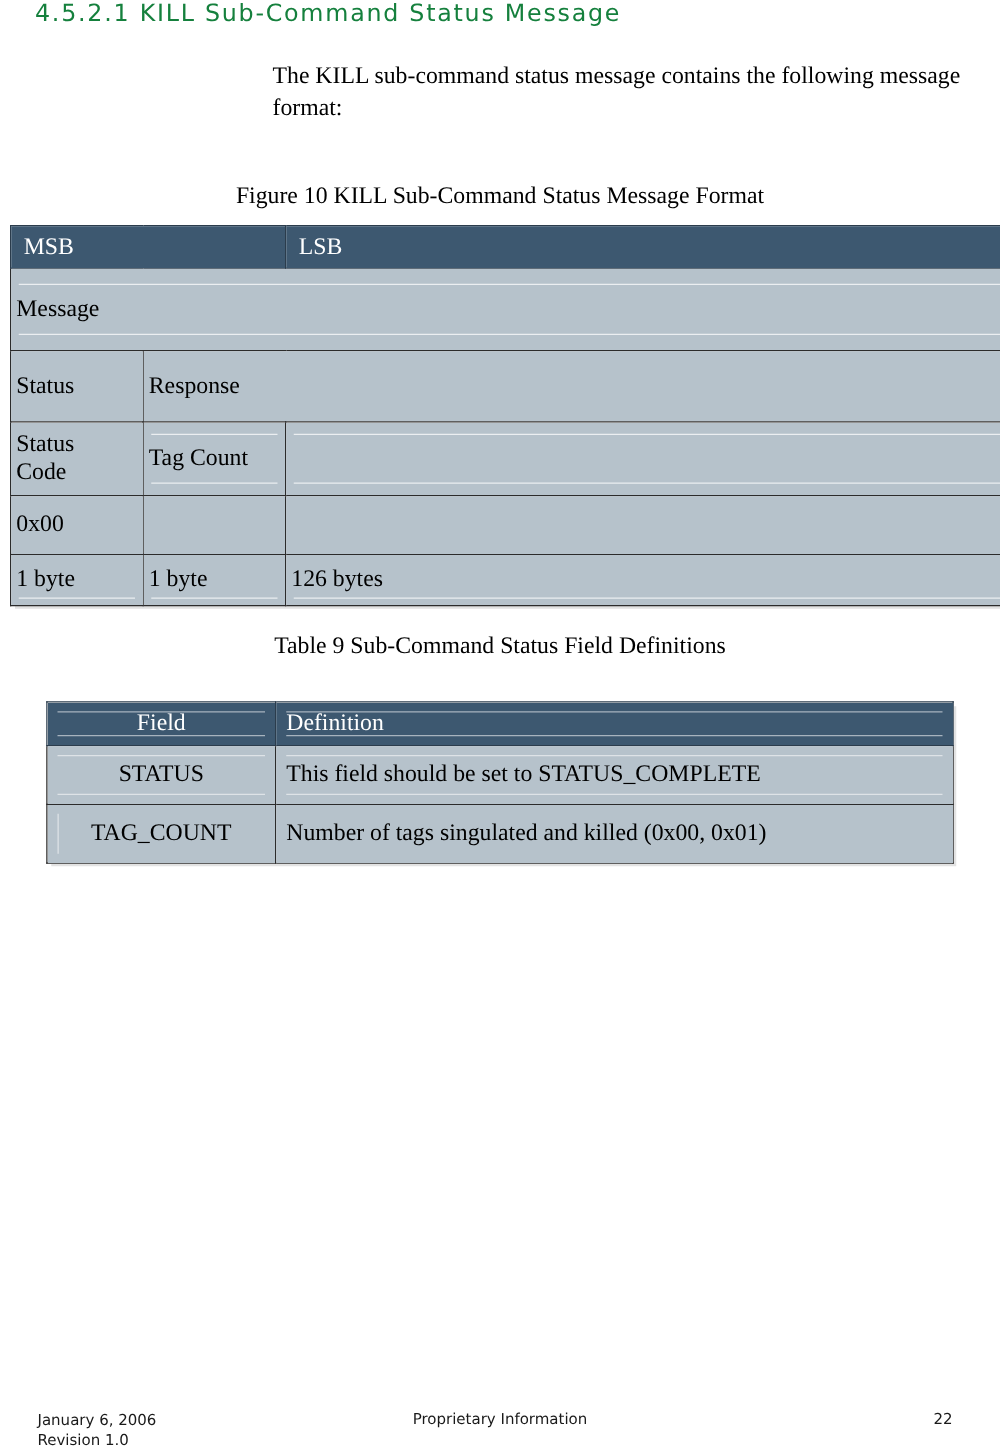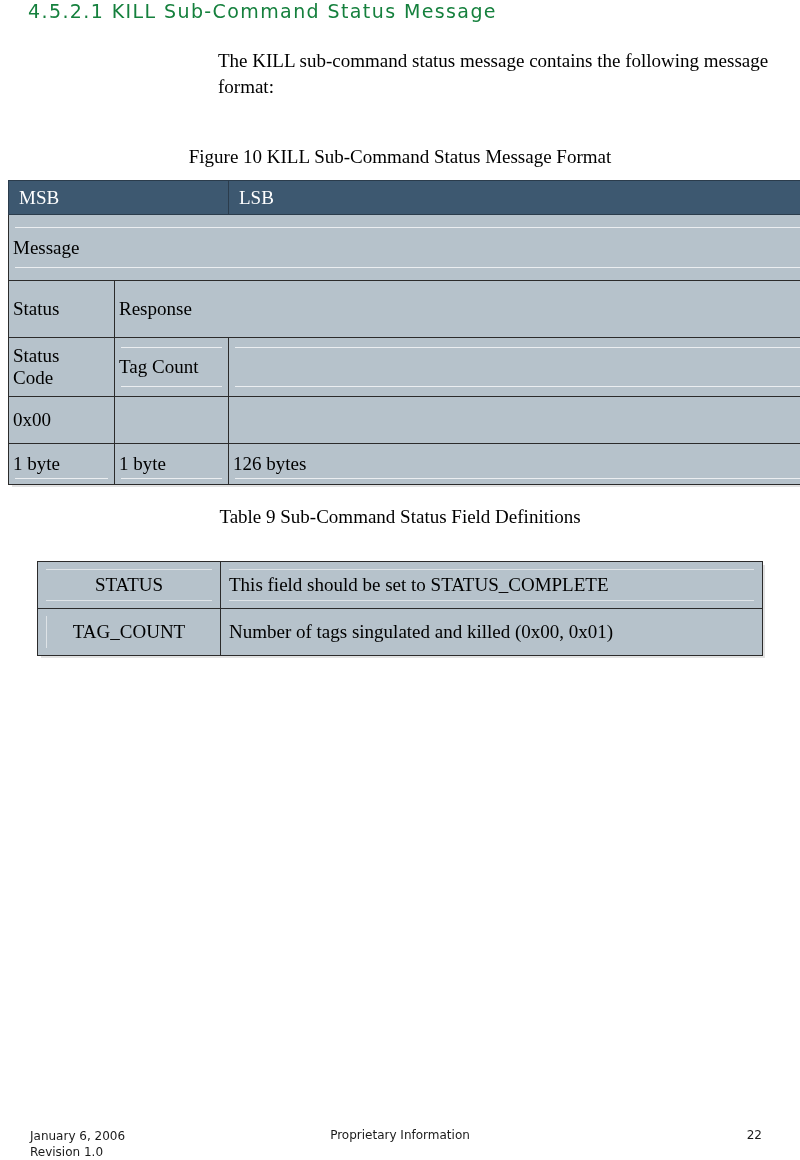--- a/index.html
+++ b/index.html
@@ -271,20 +271,30 @@
 </table>
 
 <div class="caption caption-table">Table 9 Sub-Command Status Field Definitions</div>
 
 <table class="def-table">
   <colgroup>
     <col style="width:183px">
     <col>
   </colgroup>
   <tbody>
+    <tr class="hdr">
+      <td class="col-field">
+        <span class="def-rule"></span>
+        <span>Field</span>
+      </td>
+      <td class="col-def">
+        <span class="def-rule"></span>
+        <span>Definition</span>
+      </td>
+    </tr>
     <tr>
       <td class="col-field">
         <span class="def-rule"></span>
         <span>STATUS</span>
       </td>
       <td class="col-def">
         <span class="def-rule"></span>
         <span>This field should be set to STATUS_COMPLETE</span>
       </td>
     </tr>

